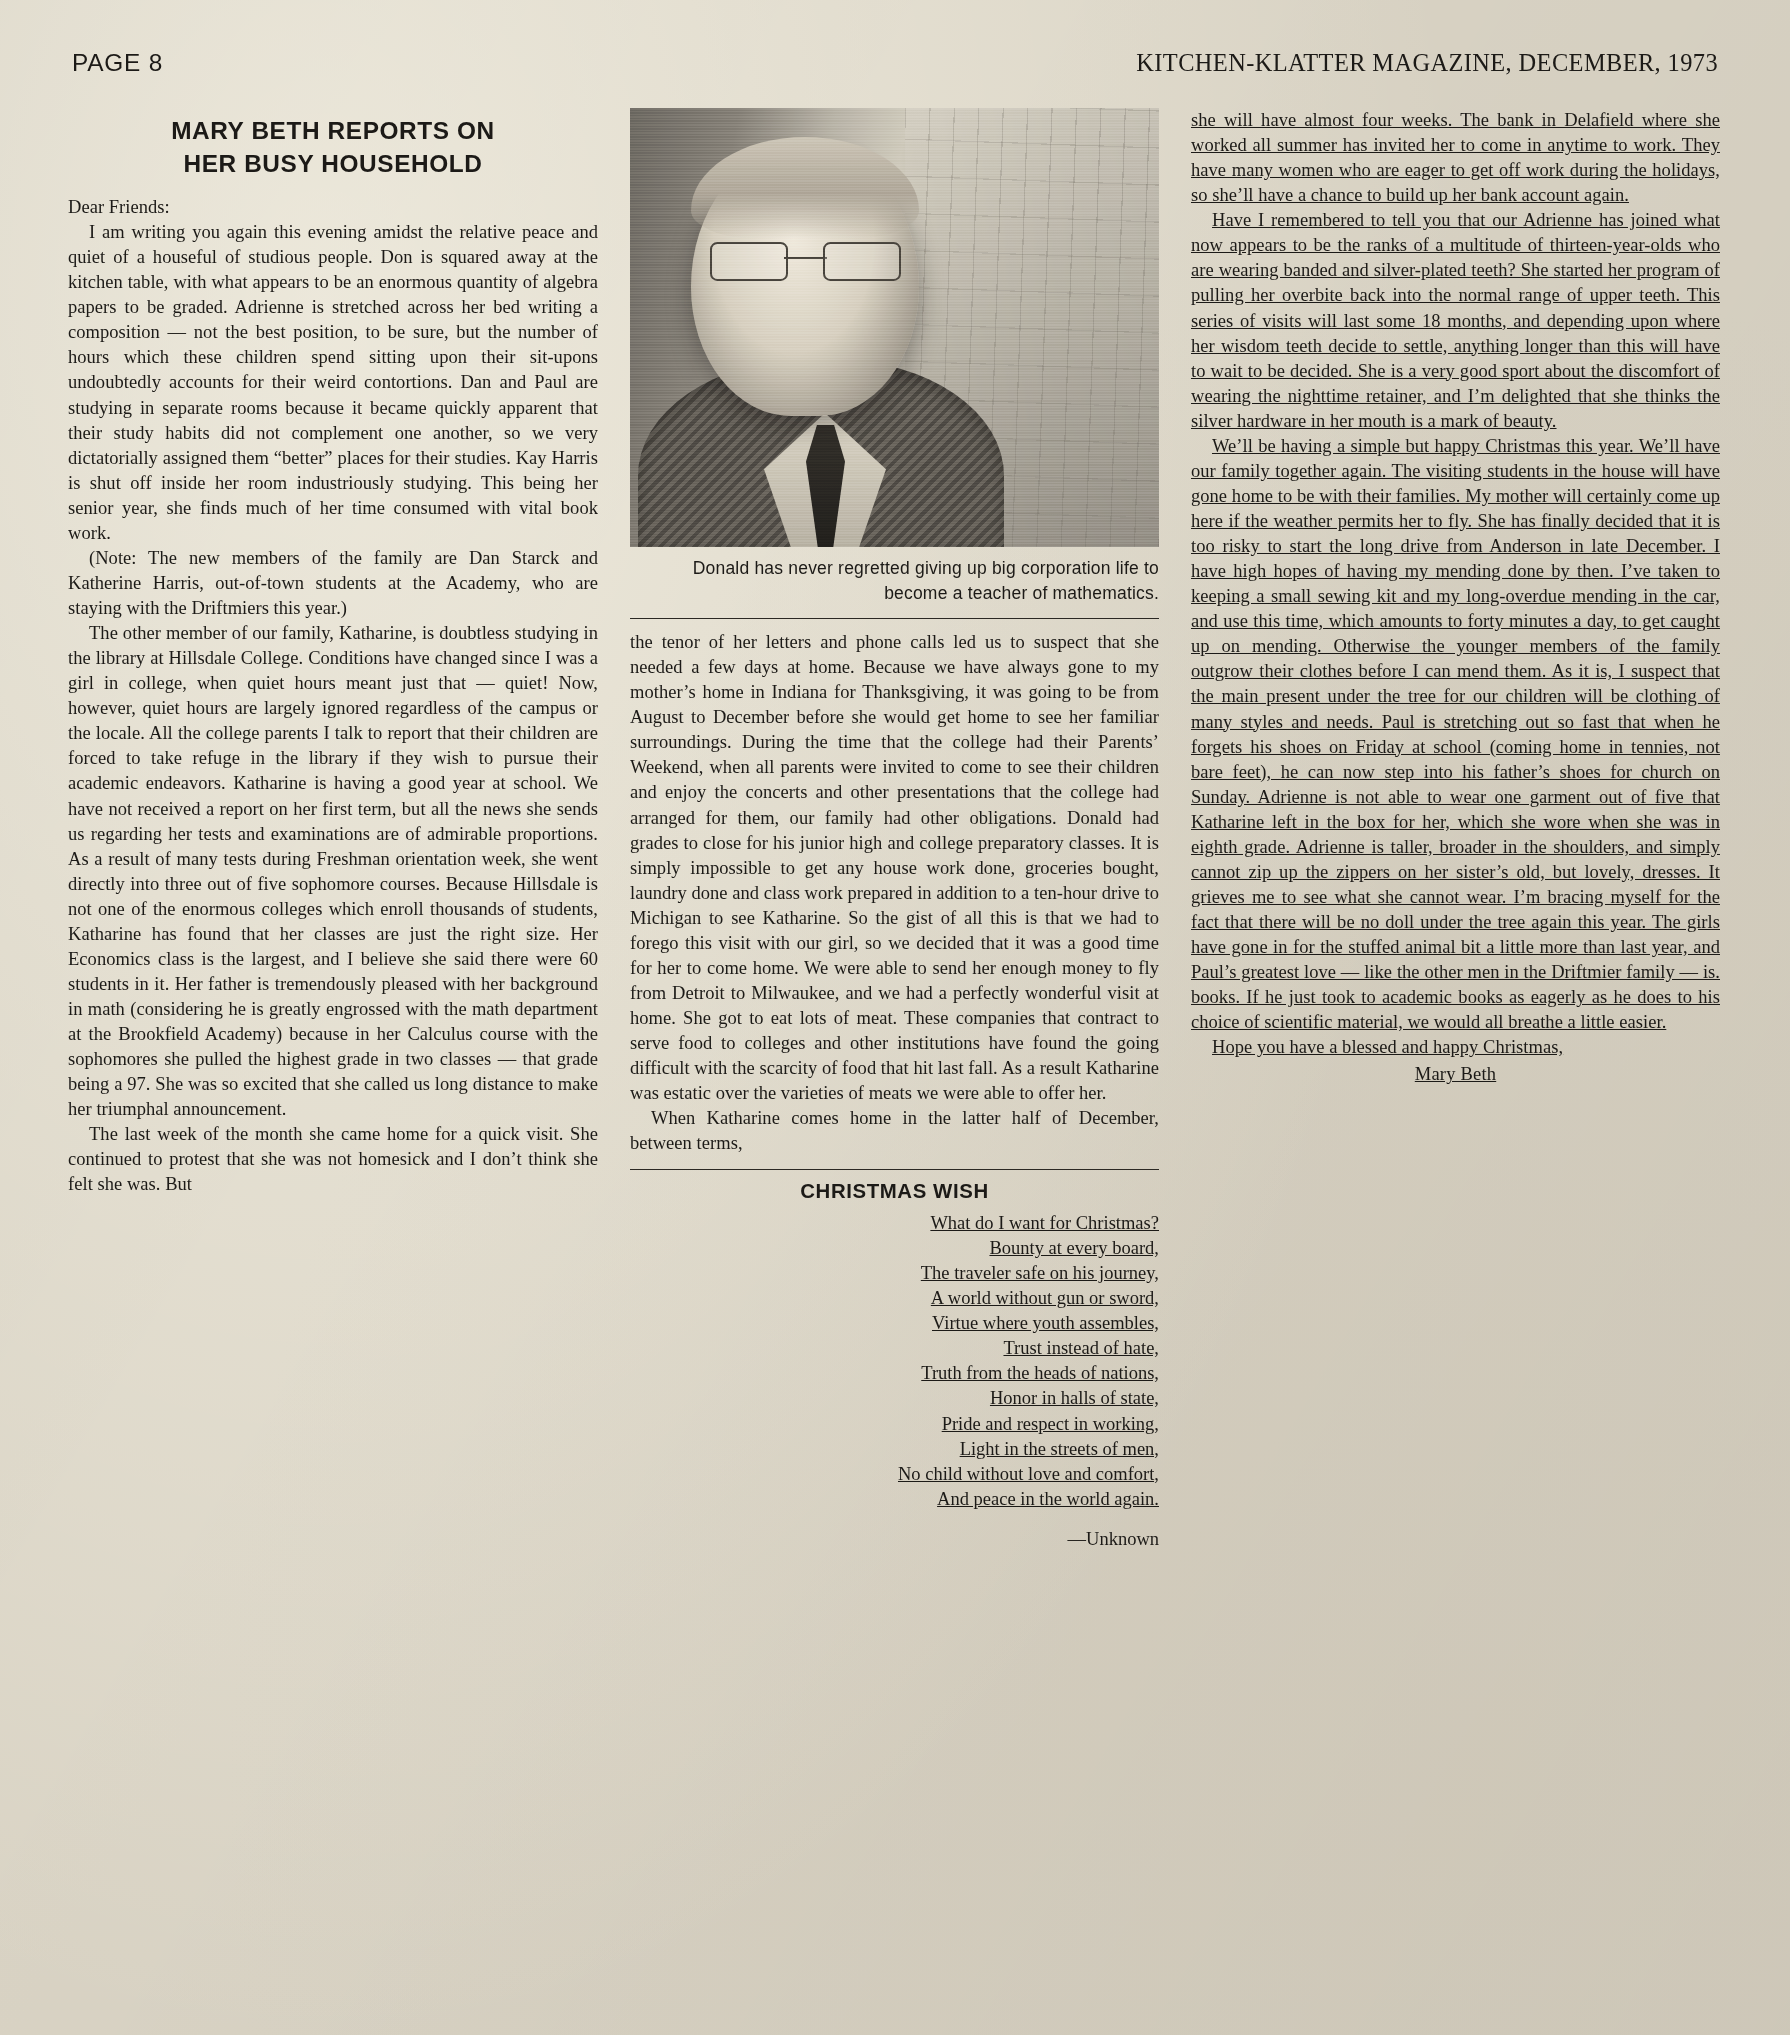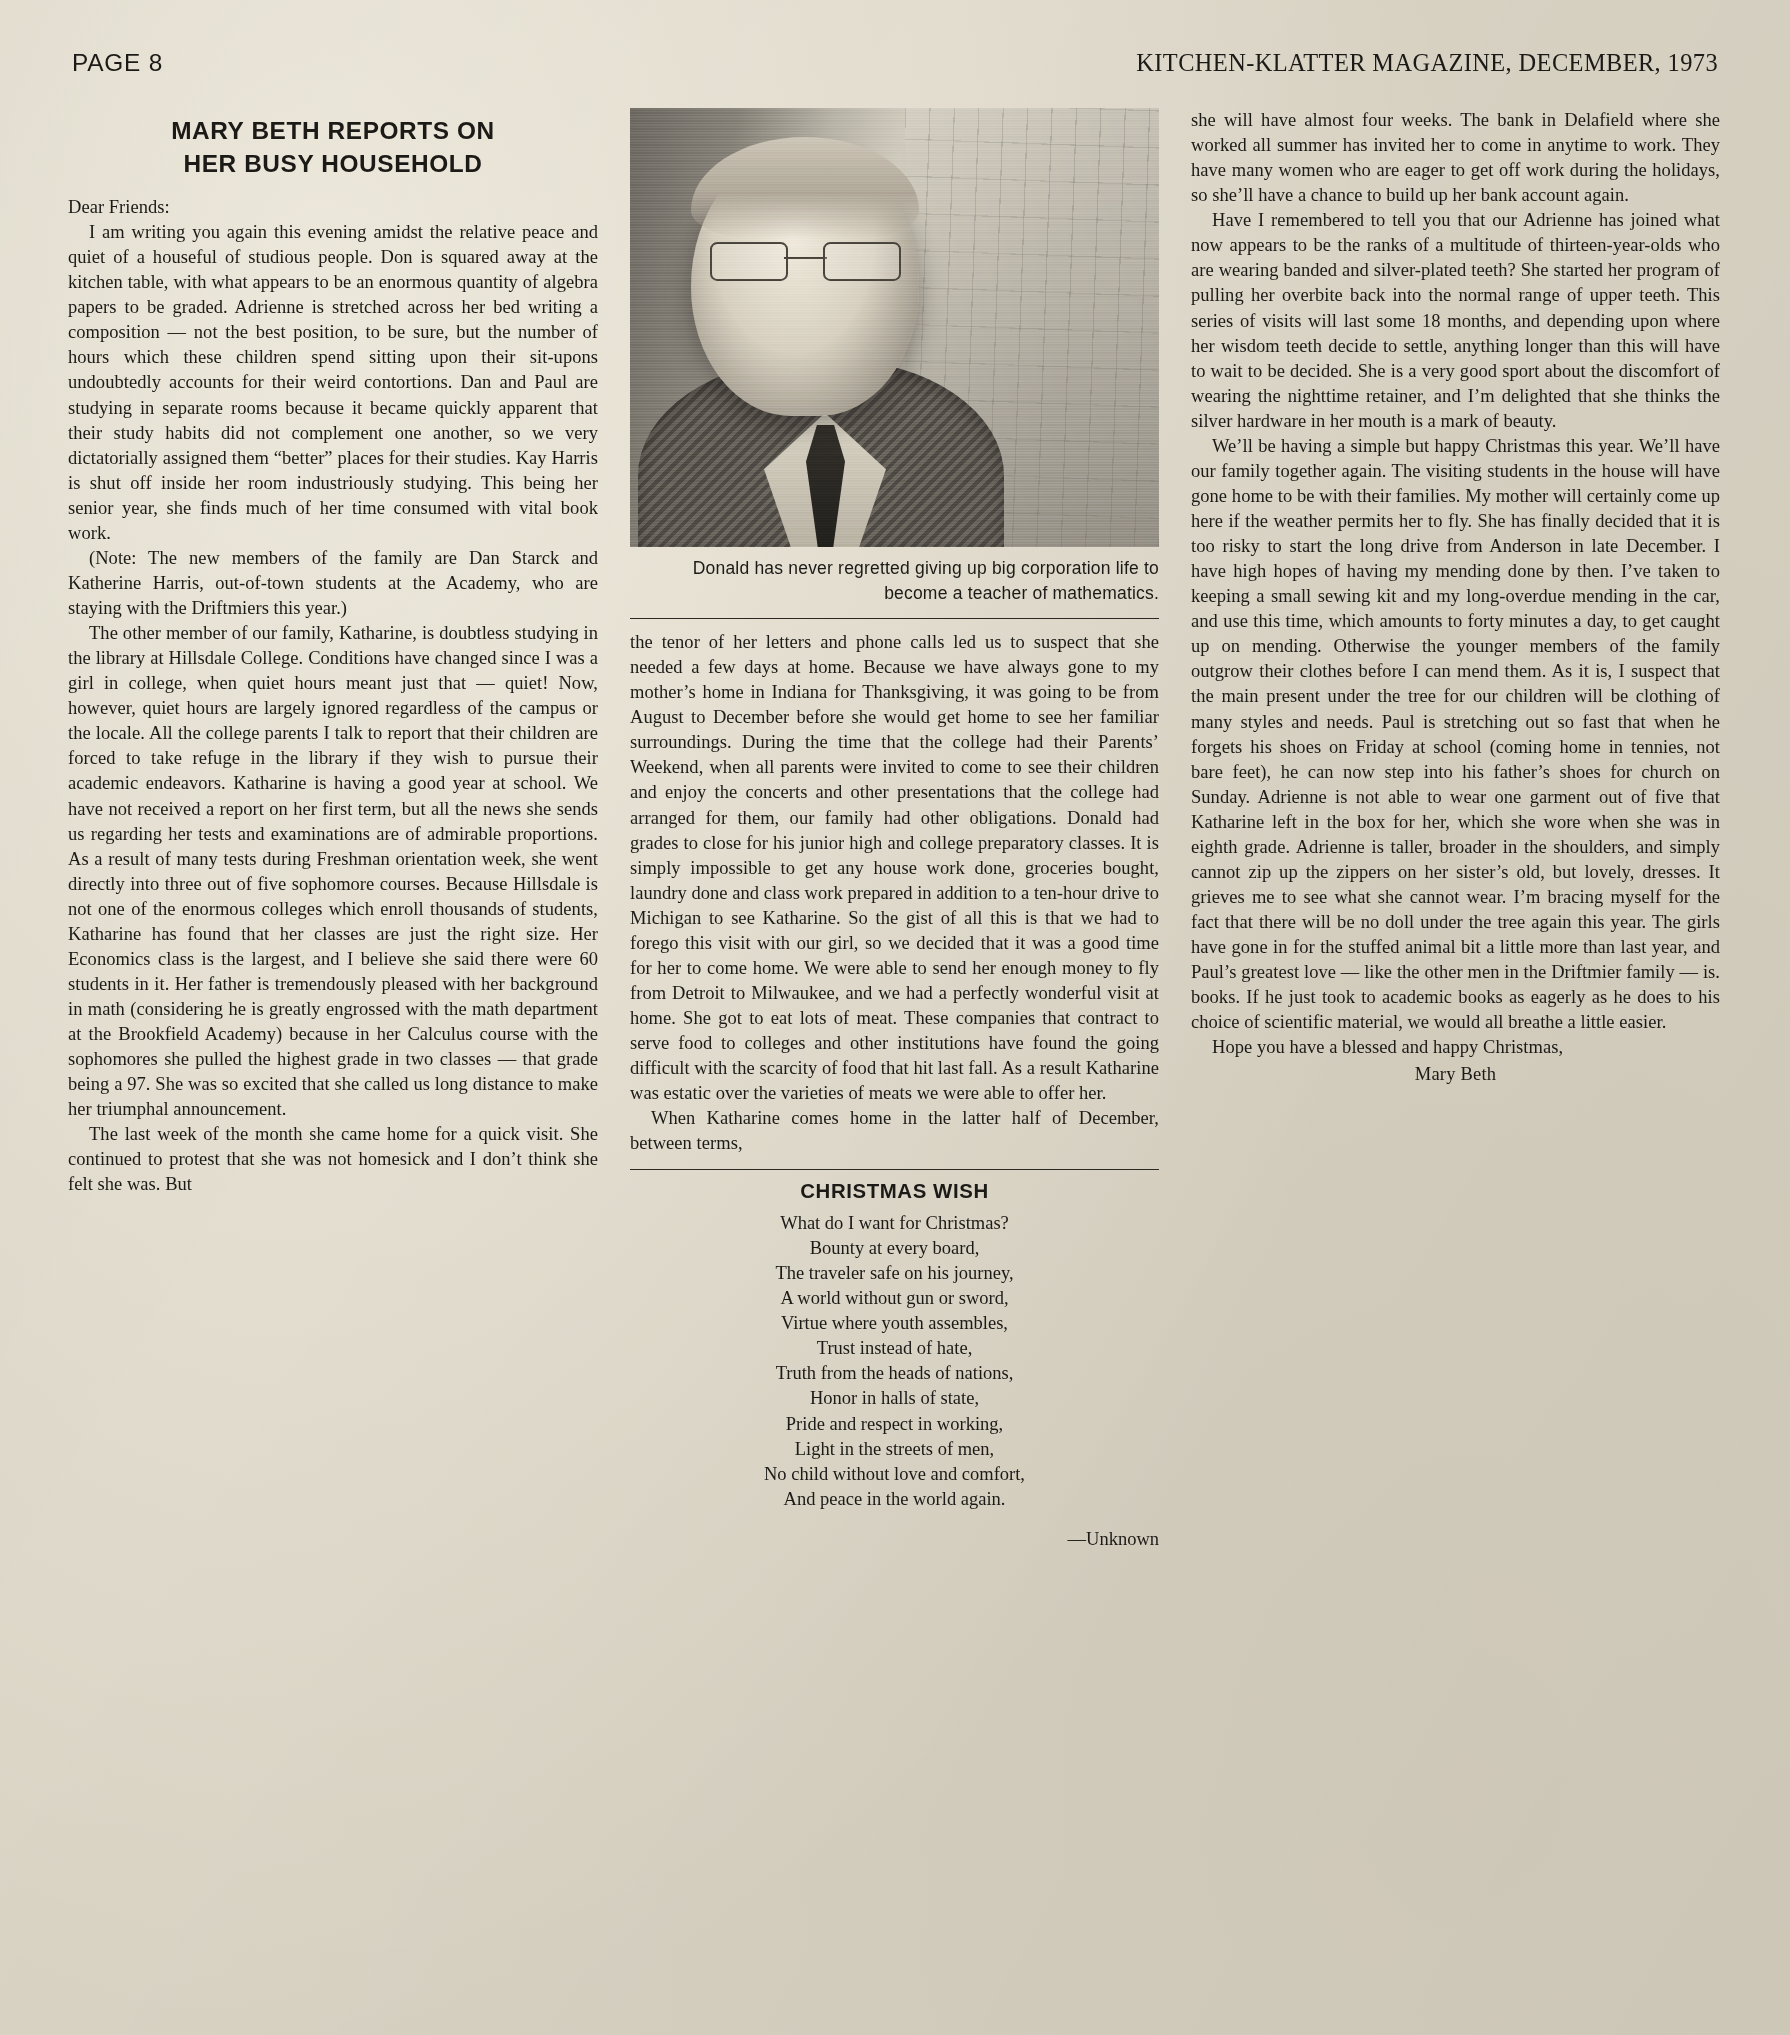--- a/index.html
+++ b/index.html
@@ -62,21 +62,21 @@
     top: 108px;
     left: 68px;
     width: 1653px;
     display: flex;
     gap: 32px;
   }
   .col {
     width: 530px;
   }
   .col.mid { width: 529px; }
-  .col.right { width: 529px; }
+  .col.right { width: 529px; text-decoration: underline; }
 
   .headline {
     text-align: center;
     font-family: "Liberation Sans", sans-serif;
     font-weight: 700;
     font-size: 24.4px;
     line-height: 1.38;
     letter-spacing: 0.6px;
     margin: 5.7px 16.3px 14px 16.3px;
   }
@@ -227,21 +227,22 @@
     text-align: center;
     font-family: "Liberation Sans", sans-serif;
     font-weight: 700;
     font-size: 20.4px;
     letter-spacing: 0.6px;
     margin: 2.4px 0 8.1px 0;
   }
   .poem-line {
     font-size: 18.5px;
     line-height: 1.355;
-    text-align: center;
+    text-align: right;
+    text-decoration: underline;
   }
   .poem-attr {
     font-size: 18.5px;
     text-align: right;
     margin-top: 17px;
   }
   .signoff {
     font-size: 18.5px;
     text-align: center;
     margin-top: 4.1px;

